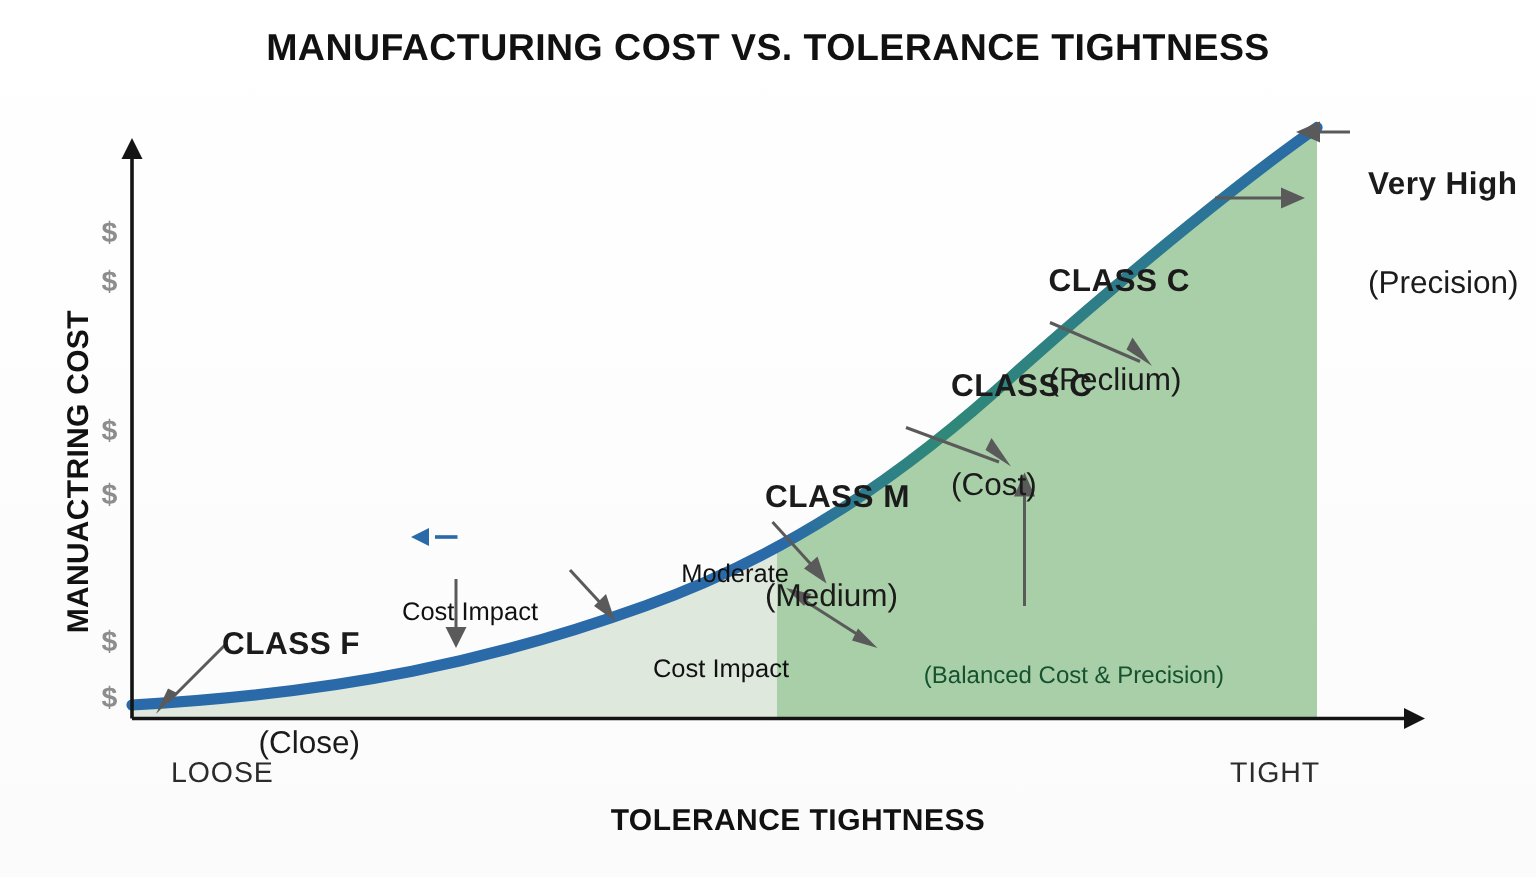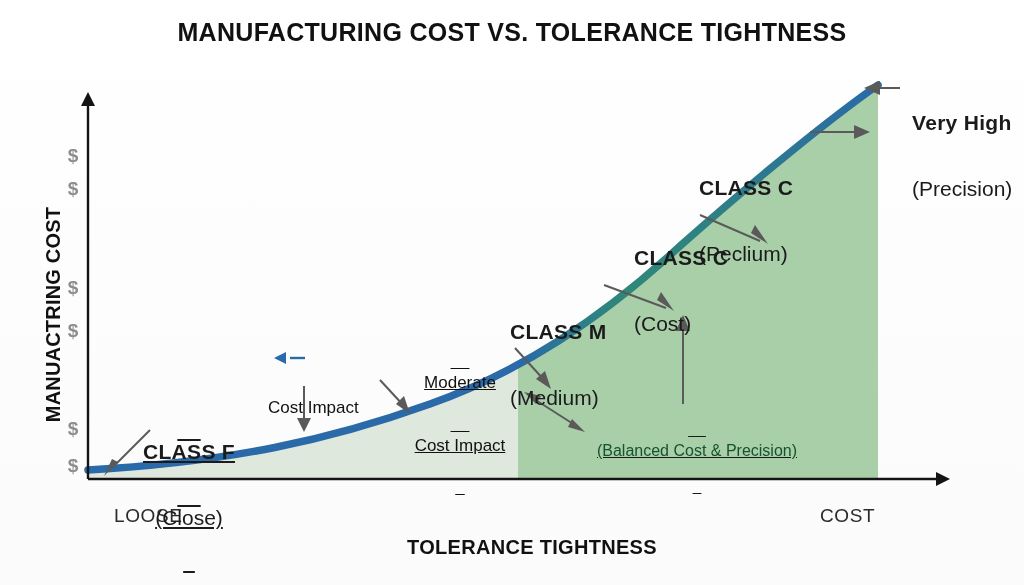--- a/index.html
+++ b/index.html
@@ -77,22 +77,21 @@
     color: #2b2b2b;
     letter-spacing: 0.6px;
     text-align: center;
   }
   .annot {
     font-size: 17px;
     line-height: 21px;
     color: #111111;
   }
   .annot-center {
-    text-align: center;
-    text-decoration: underline;
+    text-align: right;
   }
   .class-label {
     font-size: 21px;
     line-height: 22px;
   }
   .class-label .hd {
     font-weight: bold;
     letter-spacing: 0.3px;
   }
   .optimal-zone-title {
@@ -191,23 +190,23 @@
   <div class="txt x-axis-title">TOLERANCE TIGHTNESS</div>
 
   <div class="txt tick-dollar" style="top:145px">$</div>
   <div class="txt tick-dollar" style="top:178px">$</div>
   <div class="txt tick-dollar" style="top:277px">$</div>
   <div class="txt tick-dollar" style="top:320px">$</div>
   <div class="txt tick-dollar" style="top:418px">$</div>
   <div class="txt tick-dollar" style="top:455px">$</div>
 
   <div class="txt axis-end" style="left:114px; top:505px">LOOSE</div>
-  <div class="txt axis-end" style="left:820px; top:505px">COST</div>
-
-  <div class="txt class-label annot-center" style="left:138px; top:397px; width:102px">
+  <div class="txt axis-end" style="left:820px; top:505px">TIGHT</div>
+
+  <div class="txt class-label annot-center" style="left:138px; top:375px; width:102px">
     <div class="hd">CLASS F</div>
     <div>(Close)</div>
   </div>
 
   <div class="txt annot low-impact-wrap">
     <div>Cost Impact</div>
   </div>
 
   <div class="txt annot annot-center" style="left:394px; top:330px; width:132px">
     <div>Moderate</div>

